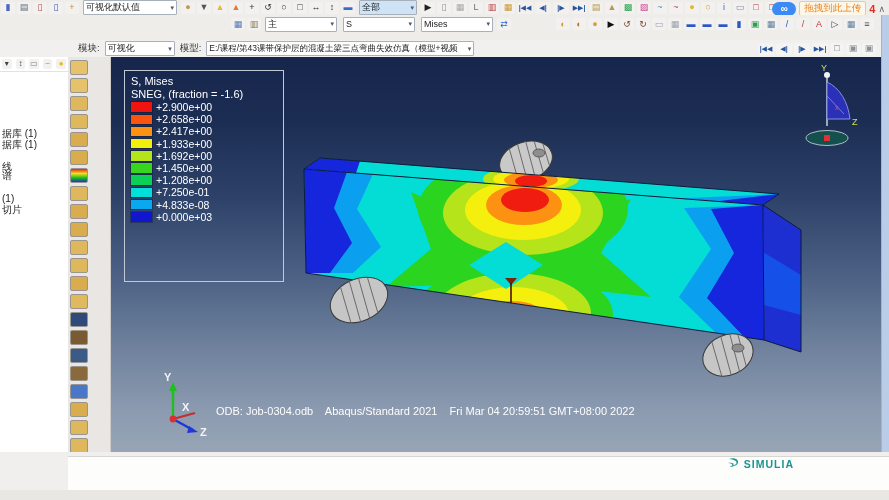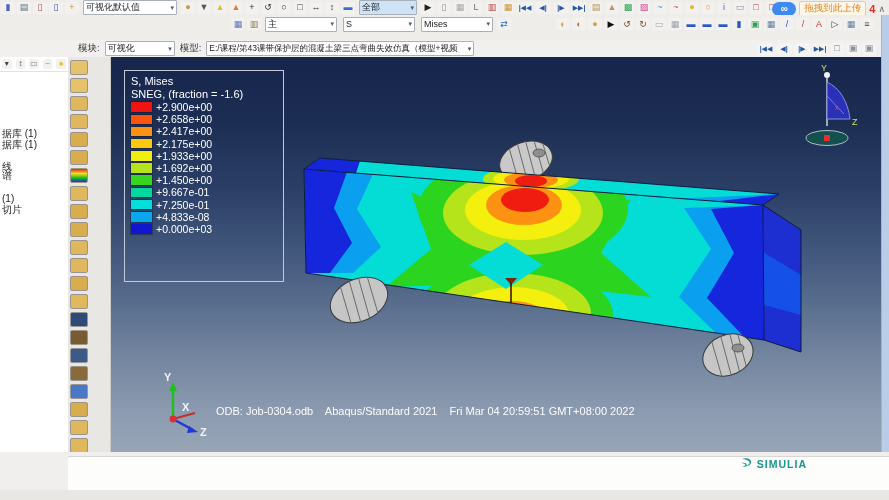--- a/index.html
+++ b/index.html
@@ -34,21 +34,21 @@
   .vp{position:absolute;top:57px;left:111px;width:770px;height:395px;background:linear-gradient(180deg,#16254c 0%,#1c2d53 16%,#2c4067 34%,#4b6084 55%,#70829d 74%,#8c9bb0 90%,#97a5b6 100%);overflow:hidden;}
   .legend{position:absolute;top:13px;left:13px;width:160px;height:212px;border:1px solid #c2c8d4;color:#fff;padding:4px 6px;box-sizing:border-box;}
   .legend .lt{font-size:11px;line-height:13px;white-space:nowrap;}
   .lrow{display:flex;align-items:center;height:12.2px;}
   .lsw{width:21px;height:9.5px;margin-right:4px;outline:1px solid rgba(10,20,40,.35);}
   .lval{font-size:10.5px;color:#fff;white-space:pre;}
   .state{position:absolute;left:105px;top:322px;color:#e9edf4;font-size:11px;line-height:13px;white-space:pre;}
   .state .l1{color:#fdfdfe;margin-bottom:7px;}
   .scroll{position:absolute;top:15px;left:881px;width:8px;height:437px;background:#b9cde8;border-left:1px solid #9db4d6;}
   
-  .bottom{position:absolute;top:452px;left:0;width:792px;height:48px;background:#f0efed;padding-left:13px;}
+  .bottom{position:absolute;top:452px;left:0;width:792px;height:48px;background:#f0efed;}
   .bwhite{position:absolute;top:4px;left:68px;width:821px;height:34px;background:#fdfdfc;border-top:1px solid #d8d6d2;}
   .bgray{position:absolute;top:38px;left:0;width:889px;height:10px;background:#e8e7e4;}
   .brand{position:absolute;top:5px;right:-2px;display:flex;align-items:center;gap:3px;color:#1a9a92;}
   .brand .bn{font-size:10.5px;font-weight:bold;letter-spacing:1px;color:#17958f;}
 </style>
 </head>
 <body>
 
 <div class="app">
 
@@ -371,45 +371,41 @@
           <div class="lrow">
             <span class="lsw" style="background: rgb(251, 84, 16);"></span>
             <span class="lval">+2.658e+00</span>
           </div>
 
           <div class="lrow">
             <span class="lsw" style="background: rgb(253, 146, 18);"></span>
             <span class="lval">+2.417e+00</span>
           </div>
 
-          <div class="lrow">
-            <span class="lsw" style="background: rgb(253, 201, 15);"></span>
-            <span class="lval">+2.175e+00</span>
-          </div>
 
           <div class="lrow">
             <span class="lsw" style="background: rgb(242, 239, 14);"></span>
             <span class="lval">+1.933e+00</span>
           </div>
 
           <div class="lrow">
             <span class="lsw" style="background: rgb(181, 228, 26);"></span>
             <span class="lval">+1.692e+00</span>
           </div>
 
           <div class="lrow">
             <span class="lsw" style="background: rgb(55, 214, 30);"></span>
             <span class="lval">+1.450e+00</span>
           </div>
 
-
-          <div class="lrow">
-            <span class="lsw" style="background: rgb(5, 216, 158);"></span>
-            <span class="lval">+9.667e-01</span>
-          </div>
+          <div class="lrow">
+            <span class="lsw" style="background: rgb(12, 207, 85);"></span>
+            <span class="lval">+1.208e+00</span>
+          </div>
+
 
           <div class="lrow">
             <span class="lsw" style="background: rgb(2, 223, 219);"></span>
             <span class="lval">+7.250e-01</span>
           </div>
 
           <div class="lrow">
             <span class="lsw" style="background: rgb(10, 168, 239);"></span>
             <span class="lval">+4.833e-08</span>
           </div>

